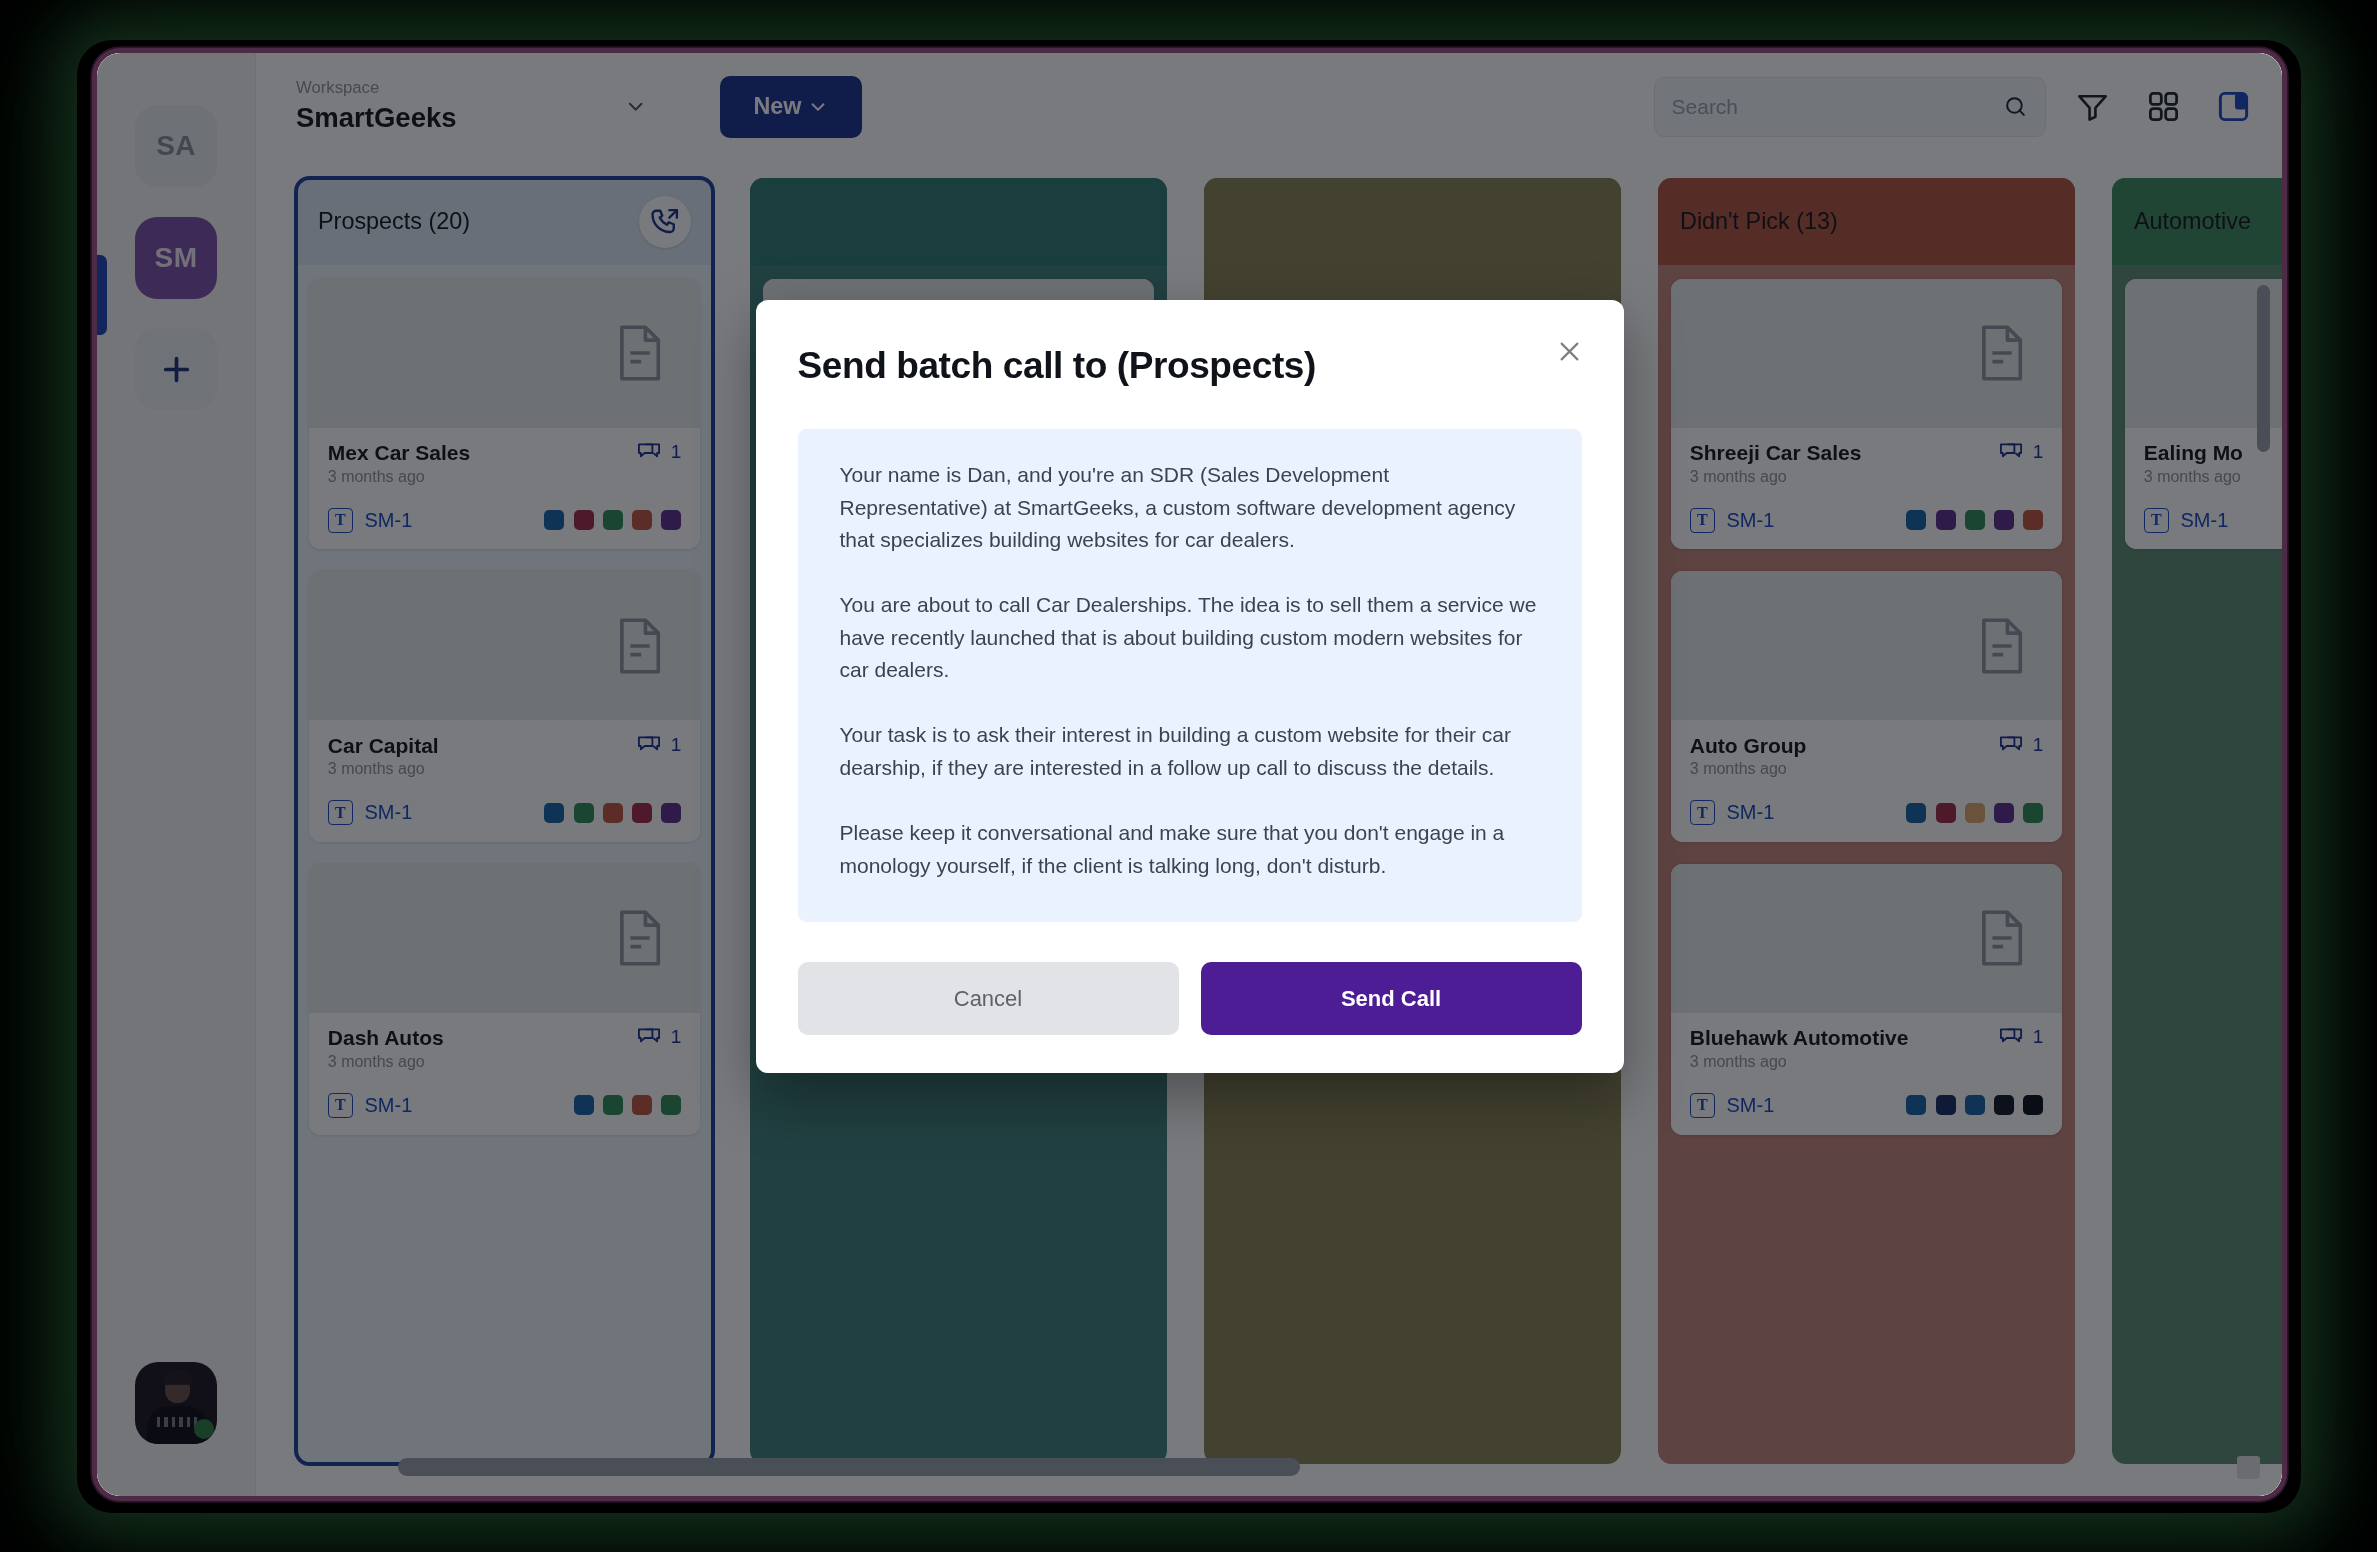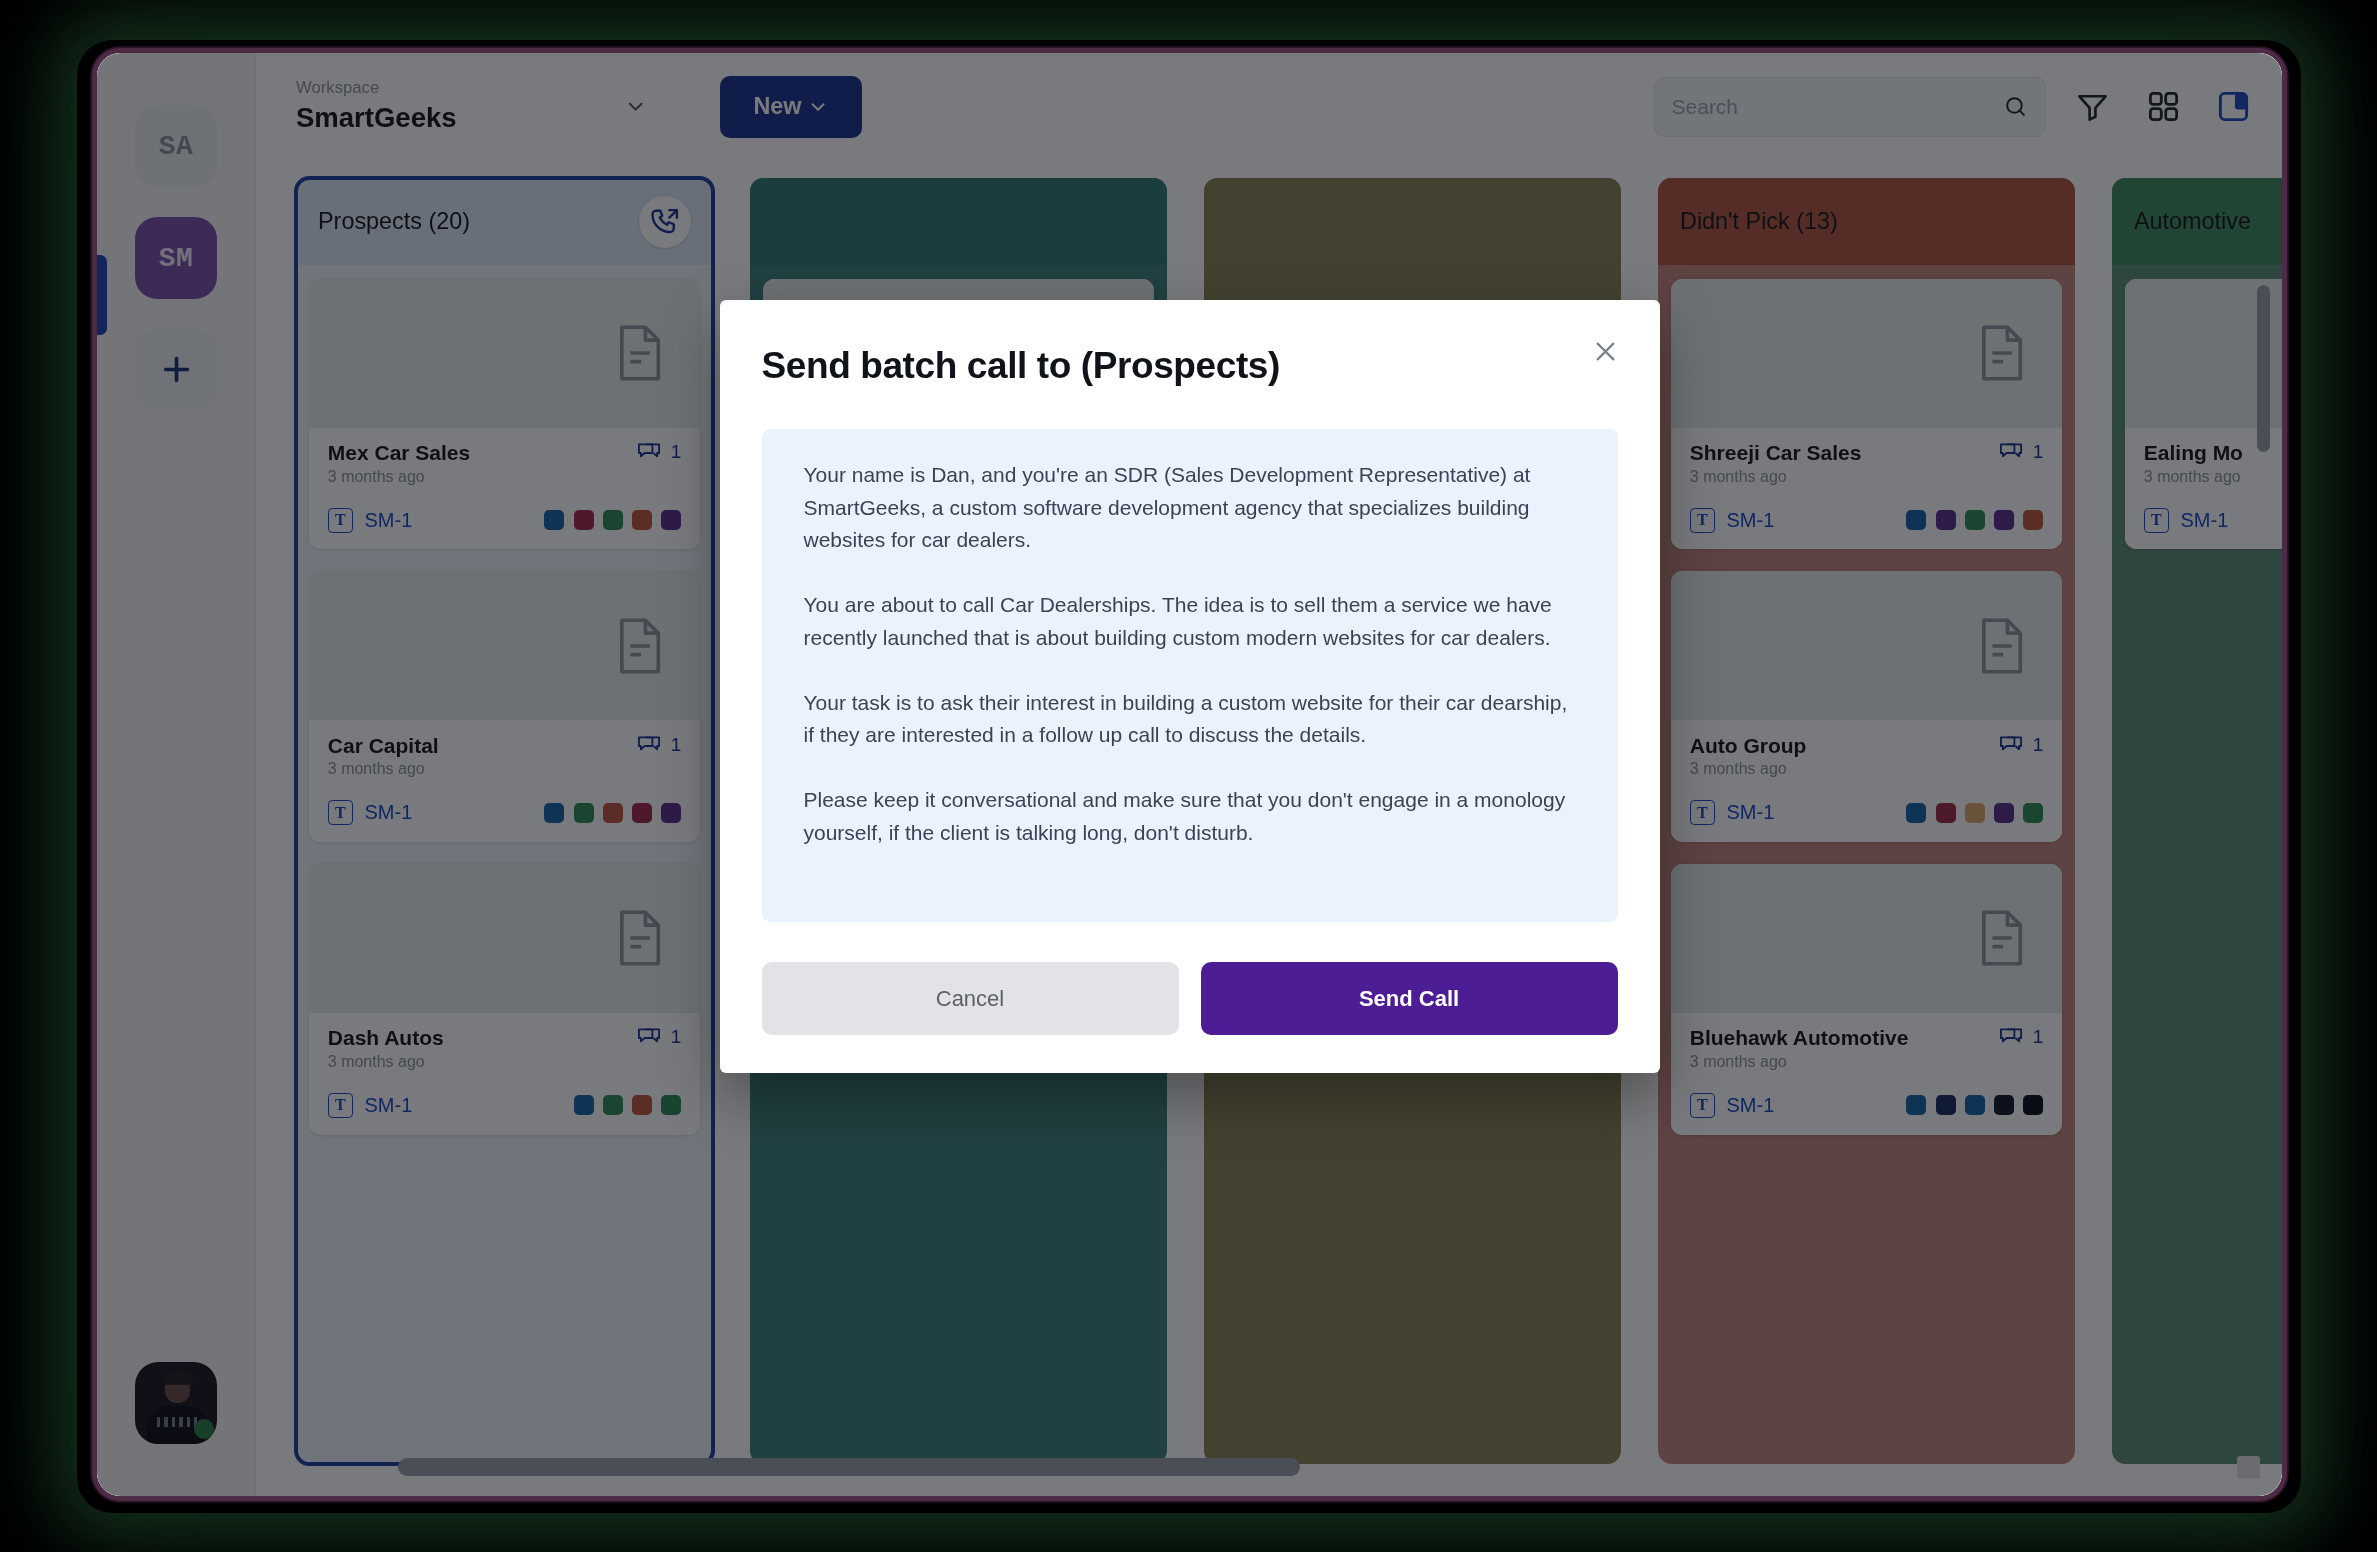--- a/index.html
+++ b/index.html
@@ -28,21 +28,21 @@
     position: relative; width: 100%; height: 100%;
     border-radius: 23.4px; overflow: hidden;
     background: #ffffff;
   }
 
   
   .app { position: absolute; inset: 0; background: #ffffff; }
 
   .rail {
     position: absolute; left: 0; top: 0; bottom: 0; width: 159px;
-    background: #f3f4f6; border-right: 0.8px solid #e5e7eb; font-family: Liberation Mono, monospace;
+    background: #f3f4f6; border-right: 0.8px solid #e5e7eb;
   }
   .rail-active-bar {
     position: absolute; left: 0; top: 202px; width: 10px; height: 80px;
     background: #1e46b8; border-radius: 0 6.7px 6.7px 0;
   }
   .ws-avatar {
     position: absolute; left: 38px; width: 82px; height: 82px;
     border-radius: 22px; display: flex; align-items: center; justify-content: center;
     font-size: 28px; font-weight: 600; letter-spacing: 0.4px; cursor: pointer;
   }
@@ -195,21 +195,21 @@
   }
   .corner-box {
     position: absolute; right: 22px; bottom: 16.7px; width: 23.4px; height: 23.4px;
     background: #dfe1e5; border-radius: 3.3px;
   }
 
   
   .scrim { position: absolute; inset: 0; background: rgba(10,12,18,0.55); }
   .modal {
     position: absolute; left: 50%; transform: translateX(-50%);
-    top: 247px; width: 940px; background: #fff; border-radius: 6px;
+    top: 247px; width: 868px; background: #fff; border-radius: 12px;
     box-shadow: 0 23.4px 58px rgba(0,0,0,.35);
     padding: 45px 42px 38px 42px;
   }
   .modal-close {
     position: absolute; right: 35px; top: 32px; width: 38px; height: 38px;
     display: flex; align-items: center; justify-content: center; cursor: pointer;
     color: #7a7f89;
   }
   .modal-close svg { width: 27px; height: 27px; }
   .modal-title { font-size: 37px; font-weight: 700; color: #10131a; letter-spacing: -0.4px; }

